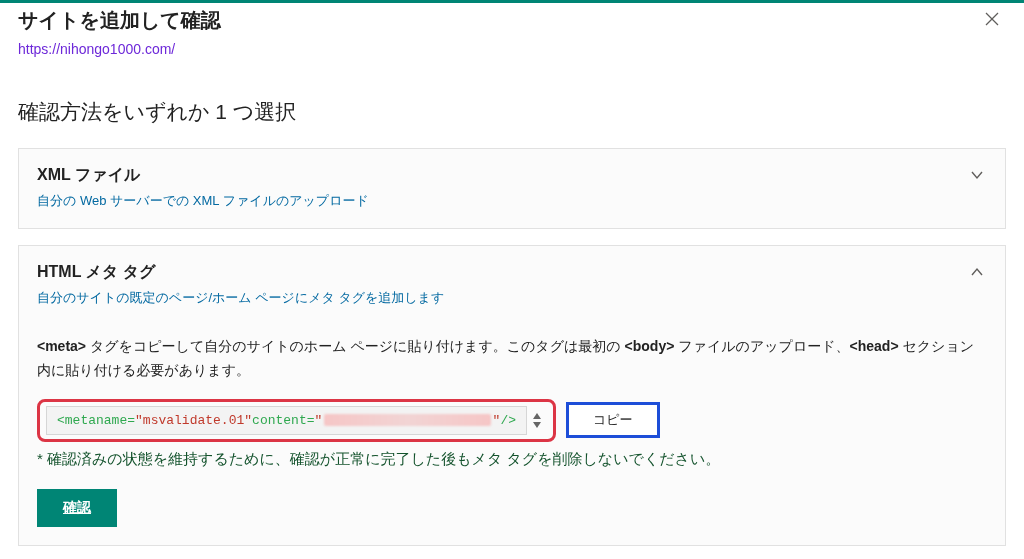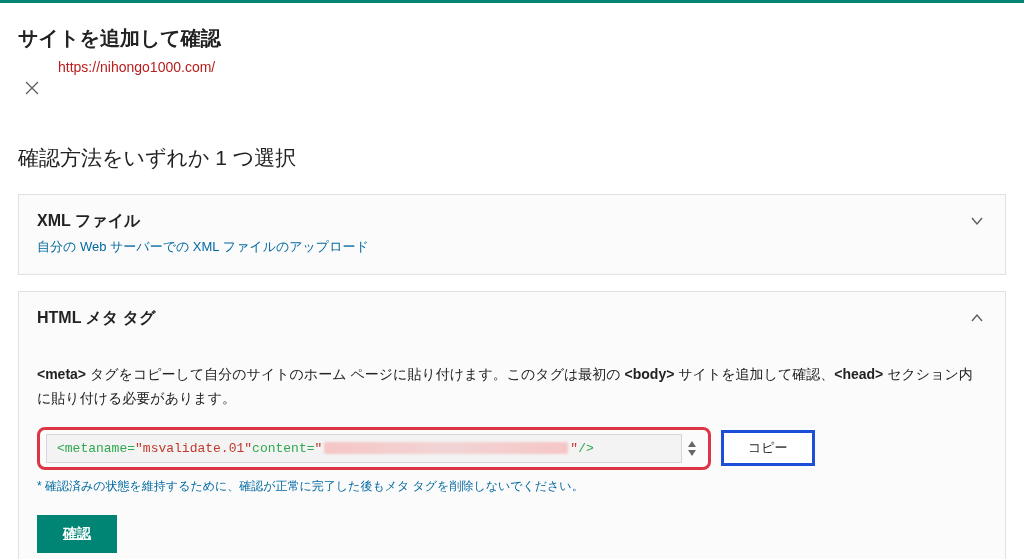--- a/index.html
+++ b/index.html
@@ -10,38 +10,36 @@
       width: 1024px;
       height: 559px;
       overflow: hidden;
     }
     .top-bar {
       height: 3px;
       background: #008575;
       width: 100%;
     }
     .header {
-      padding: 22px 18px 10px 18px;
+      padding: 4px 18px 10px 18px;
       display: flex;
       justify-content: space-between;
       align-items: flex-start;
-      flex-direction: column;
     }
     .header-left { flex: 1; }
     .header-title {
       font-size: 20px;
       font-weight: 700;
       color: #222;
       margin-bottom: 6px;
     }
     .header-link {
       font-size: 14px;
-      color: #b91c1c;
+      color: #6d28d9;
       text-decoration: none;
-      margin-left: 40px;
     }
     .close-btn {
       width: 28px;
       height: 28px;
       display: flex;
       align-items: center;
       justify-content: center;
       cursor: pointer;
       color: #605e5c;
     }
@@ -99,21 +97,21 @@
       gap: 10px;
       margin-bottom: 8px;
     }
     .code-wrap {
       border: 3px solid #dc3545;
       border-radius: 8px;
       padding: 4px 6px;
       display: flex;
       align-items: center;
       flex: 0 0 auto;
-      width: 674px;
+      width: 519px;
     }
     .code-box {
       background: #f3f3f3;
       border: 1px solid #d6d6d6;
       font-family: "Consolas", "Courier New", monospace;
       font-size: 13px;
       padding: 6px 10px;
       flex: 1;
       white-space: nowrap;
       overflow: hidden;
@@ -152,22 +150,22 @@
     .copy-btn {
       background: #fff;
       border: 3px solid #1d4ed8;
       padding: 6px 24px;
       font-size: 13px;
       cursor: pointer;
       color: #222;
       min-width: 82px;
     }
     .footnote {
-      font-size: 12px;
-      color: #0369a1;
+      font-size: 15px;
+      color: #14532d;
       margin: 6px 0 20px 0;
     }
     .confirm-btn {
       background: #008575;
       color: #fff;
       border: none;
       padding: 10px 26px;
       font-size: 14px;
       font-weight: 600;
       cursor: pointer;
@@ -208,31 +206,32 @@
           <polyline points="2,4 7,10 12,4"></polyline>
         </svg>
       </div>
     </div>
   </div>
 
   <div class="panel">
     <div class="panel-header">
       <div>
         <div class="panel-title">HTML メタ タグ</div>
+        <div class="panel-subtitle">自分のサイトの既定のページ/ホーム ページにメタ タグを追加します</div>
       </div>
       <div class="chevron">
         <svg viewBox="0 0 14 14" fill="none" stroke="currentColor" stroke-width="1.4">
           <polyline points="2,10 7,4 12,10"></polyline>
         </svg>
       </div>
     </div>
 
     <div class="panel-body">
       <p class="panel-desc">
-        <b>&lt;meta&gt;</b><span> タグをコピーして自分のサイトのホーム ページに貼り付けます。このタグは最初の </span><b>&lt;body&gt;</b><span> サイトを追加して確認、</span><b>&lt;head&gt;</b><span> セクション内に貼り付ける必要があります。</span>
+        <b>&lt;meta&gt;</b><span> タグをコピーして自分のサイトのホーム ページに貼り付けます。このタグは最初の </span><b>&lt;body&gt;</b><span> ファイルのアップロード、</span><b>&lt;head&gt;</b><span> セクション内に貼り付ける必要があります。</span>
       </p>
 
       <div class="code-row">
         <div class="code-wrap">
           <div class="code-box">
             <span class="kw1">&lt;meta </span>
               <span class="kw1">name</span>
               <span class="eq">=</span>
               <span class="str">"msvalidate.01"</span>
               <span class="kw1"> content</span>

